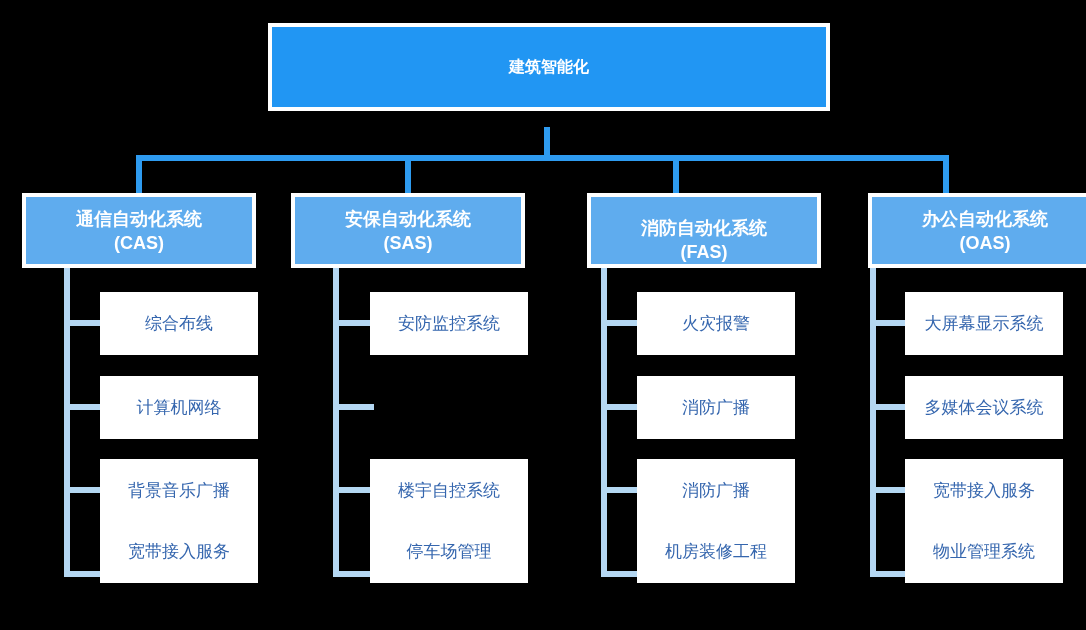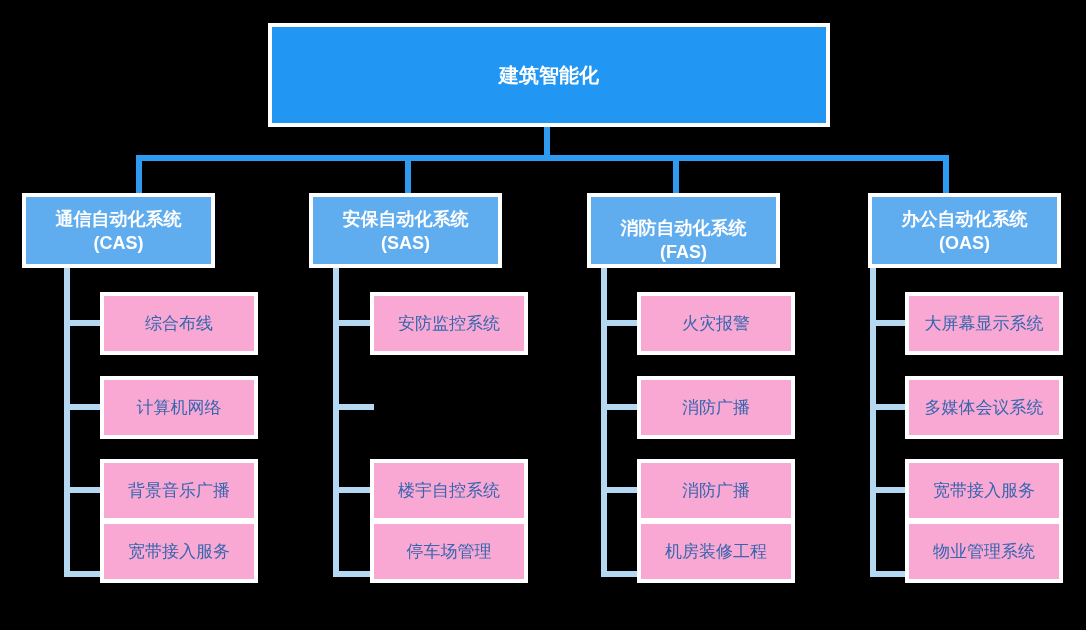--- a/index.html
+++ b/index.html
@@ -3,25 +3,25 @@
 <meta charset="utf-8">
 <style>
   html,body{margin:0;padding:0;background:#000;}
   #canvas{
     position:relative;width:1086px;height:630px;background:#000;overflow:hidden;
     font-family:"Liberation Sans", sans-serif;
   }
   
   .box{position:absolute;box-sizing:border-box;display:flex;flex-direction:column;
        align-items:center;justify-content:center;text-align:center;}
-  .root-box{left:268px;top:23px;width:562px;height:104px;background:#2196F3;
-       border:4px solid #ffffff;color:#ffffff;font-weight:bold;font-size:20px;}
-  .hdr-box{top:193px;width:193px;height:75px;background:#5FACEE;
+  .root-box{left:268px;top:23px;width:562px;height:88px;background:#2196F3;
+       border:4px solid #ffffff;color:#ffffff;font-weight:bold;font-size:16px;}
+  .hdr-box{top:193px;width:234px;height:75px;background:#5FACEE;
        border:4px solid #ffffff;color:#ffffff;font-weight:bold;font-size:18px;line-height:24px;}
-  .child-box{width:158px;height:63px;background:#f9a8d4;border:4px solid #ffffff;
+  .child-box{width:158px;height:63px;background:#ffffff;border:4px solid #ffffff;
        color:#3566AE;font-size:17px;}
   
   .conn{position:absolute;}
   .conn-b{background:#2E9BF0;}
   .conn-l{background:#B4D7F2;}
   
   .c1{left:100px}.c2{left:370px}.c3{left:637px}.c4{left:905px}
   .r1{top:292px}.r2{top:376px}.r3{top:459px}.r4{top:520px}
 </style>
 </head>
@@ -75,21 +75,21 @@
   <div class="box child-box c1 r2">
     <div>计算机网络</div>
   </div>
   <div class="box child-box c1 r3">
     <div>背景音乐广播</div>
   </div>
   <div class="box child-box c1 r4">
     <div>宽带接入服务</div>
   </div>
 
-  <div class="box hdr-box" style="left:291px;margin-left:18px;">
+  <div class="box hdr-box" style="left:291px;">
     <div>安保自动化系统</div>
     <div>(SAS)</div>
   </div>
   <div class="box child-box c2 r1">
     <div>安防监控系统</div>
   </div>
   <div class="box child-box c2 r3">
     <div>楼宇自控系统</div>
   </div>
   <div class="box child-box c2 r4">

